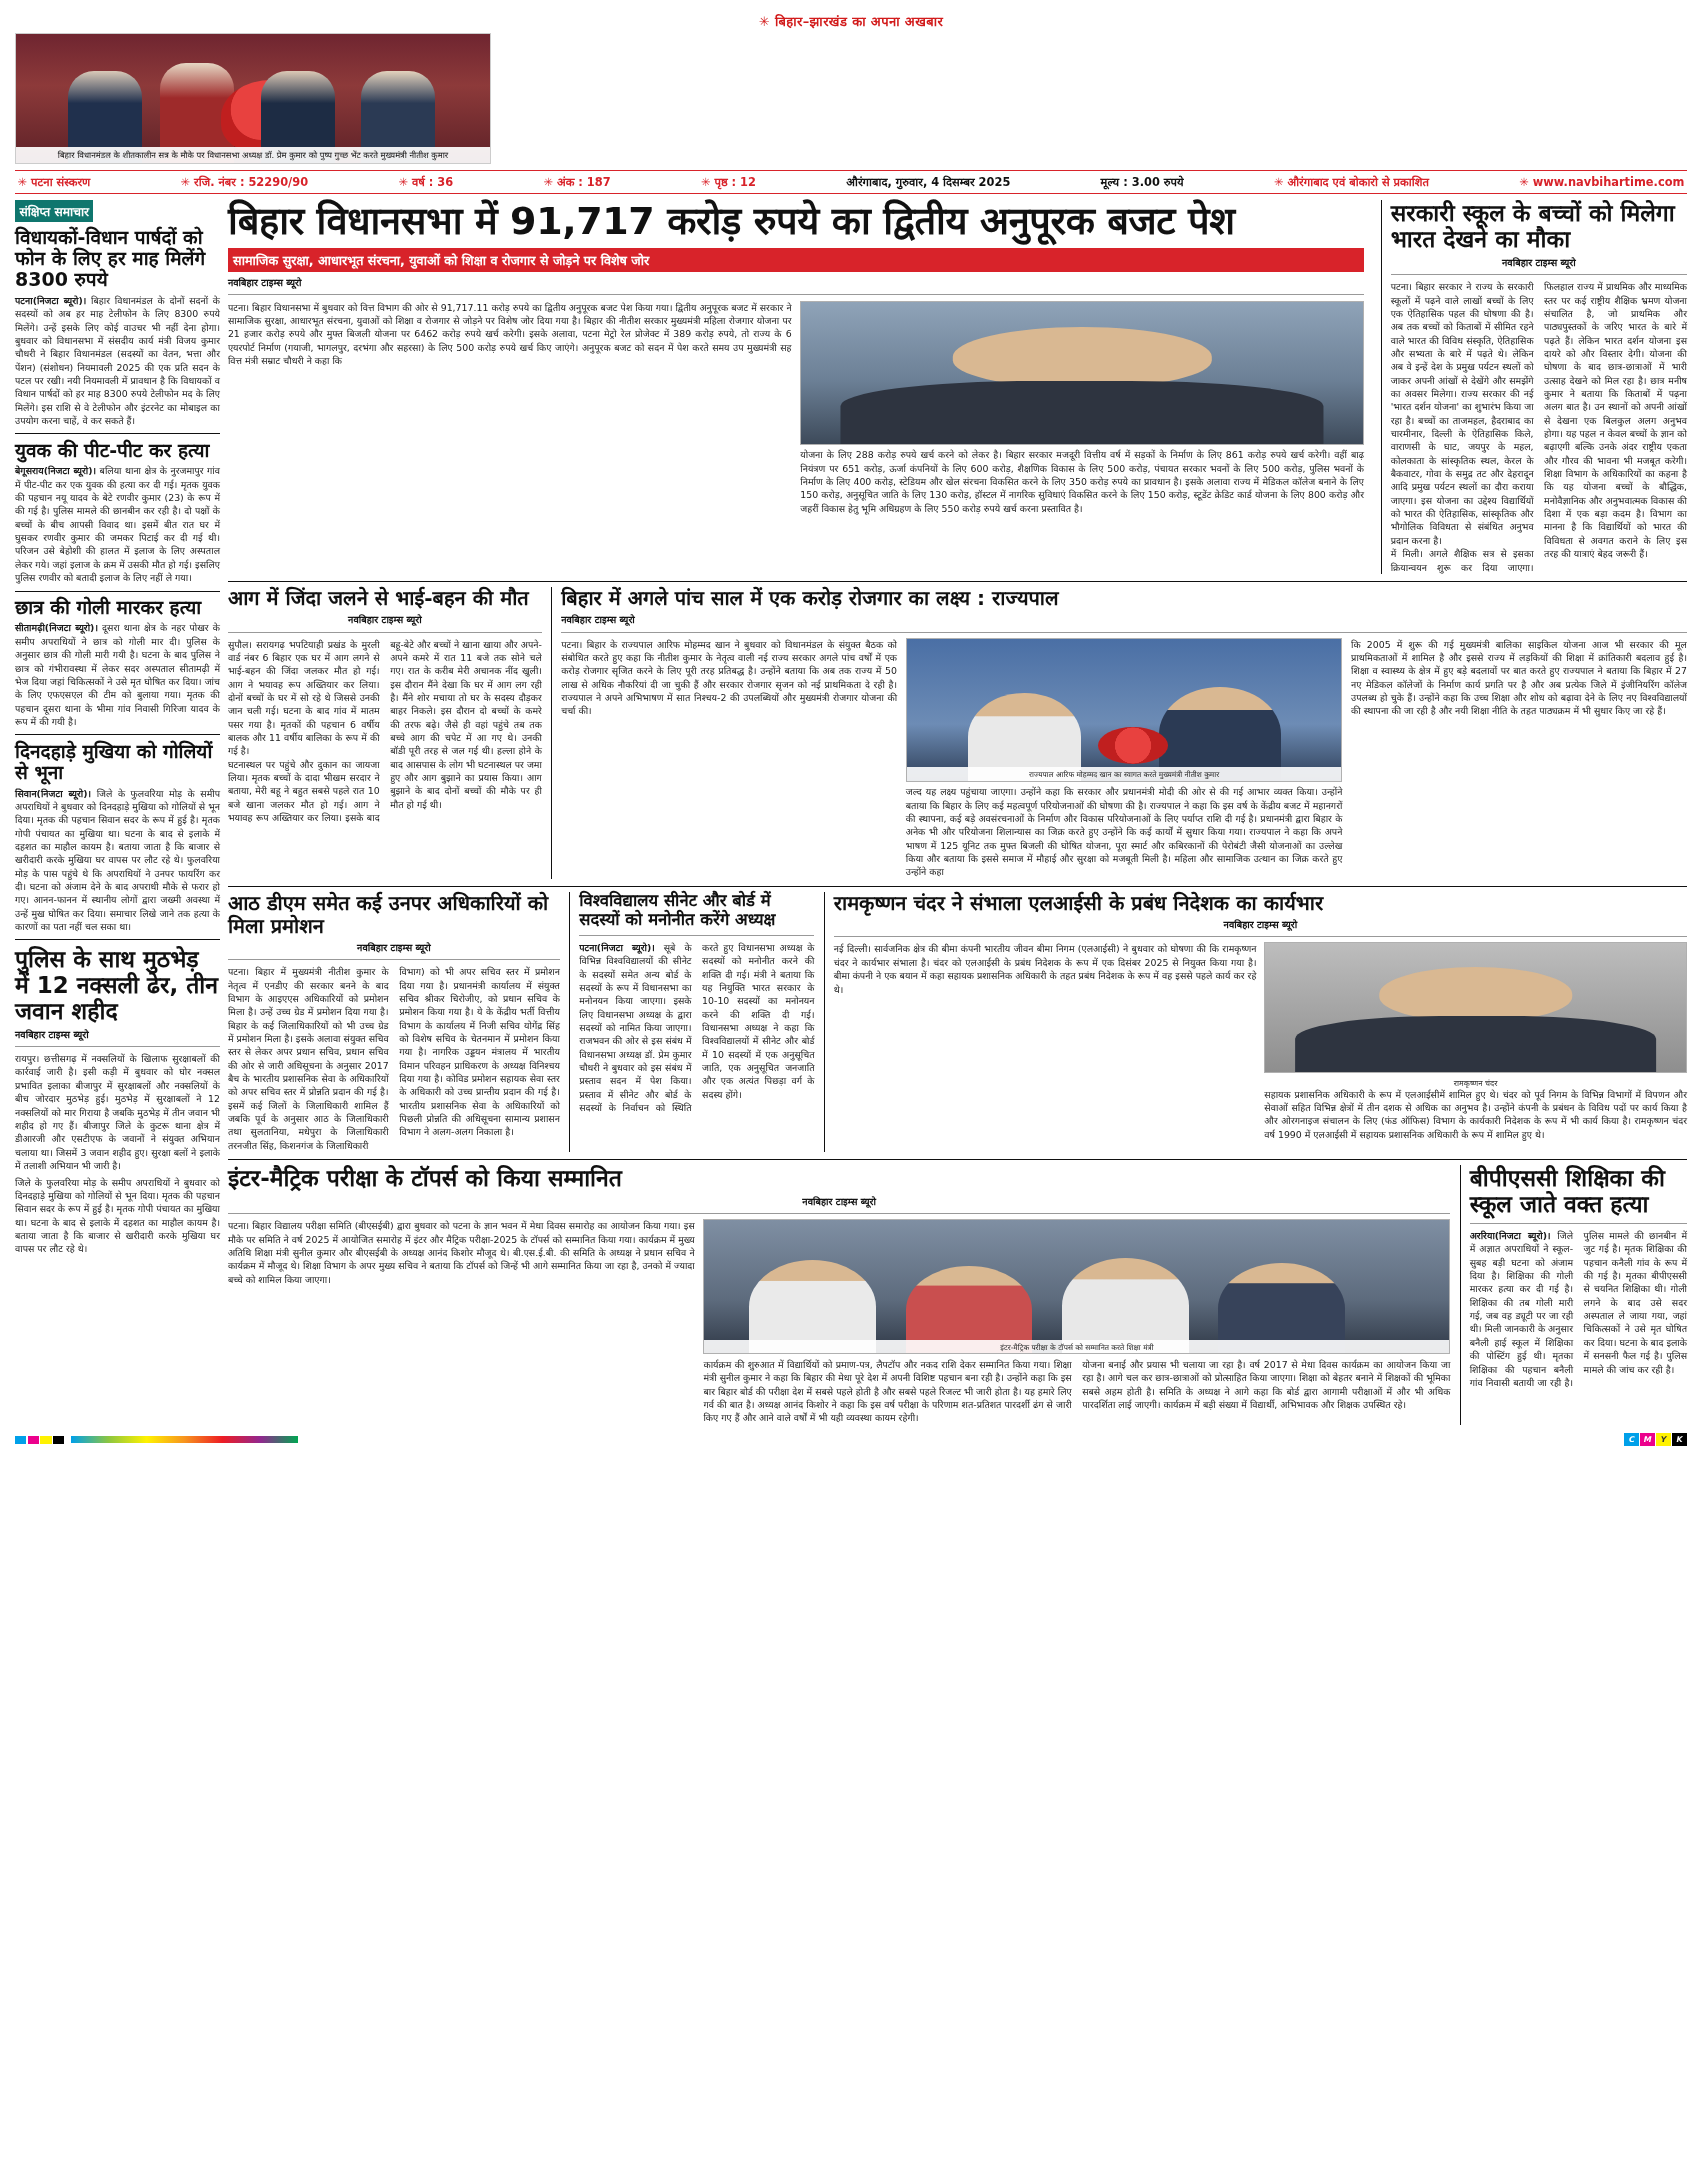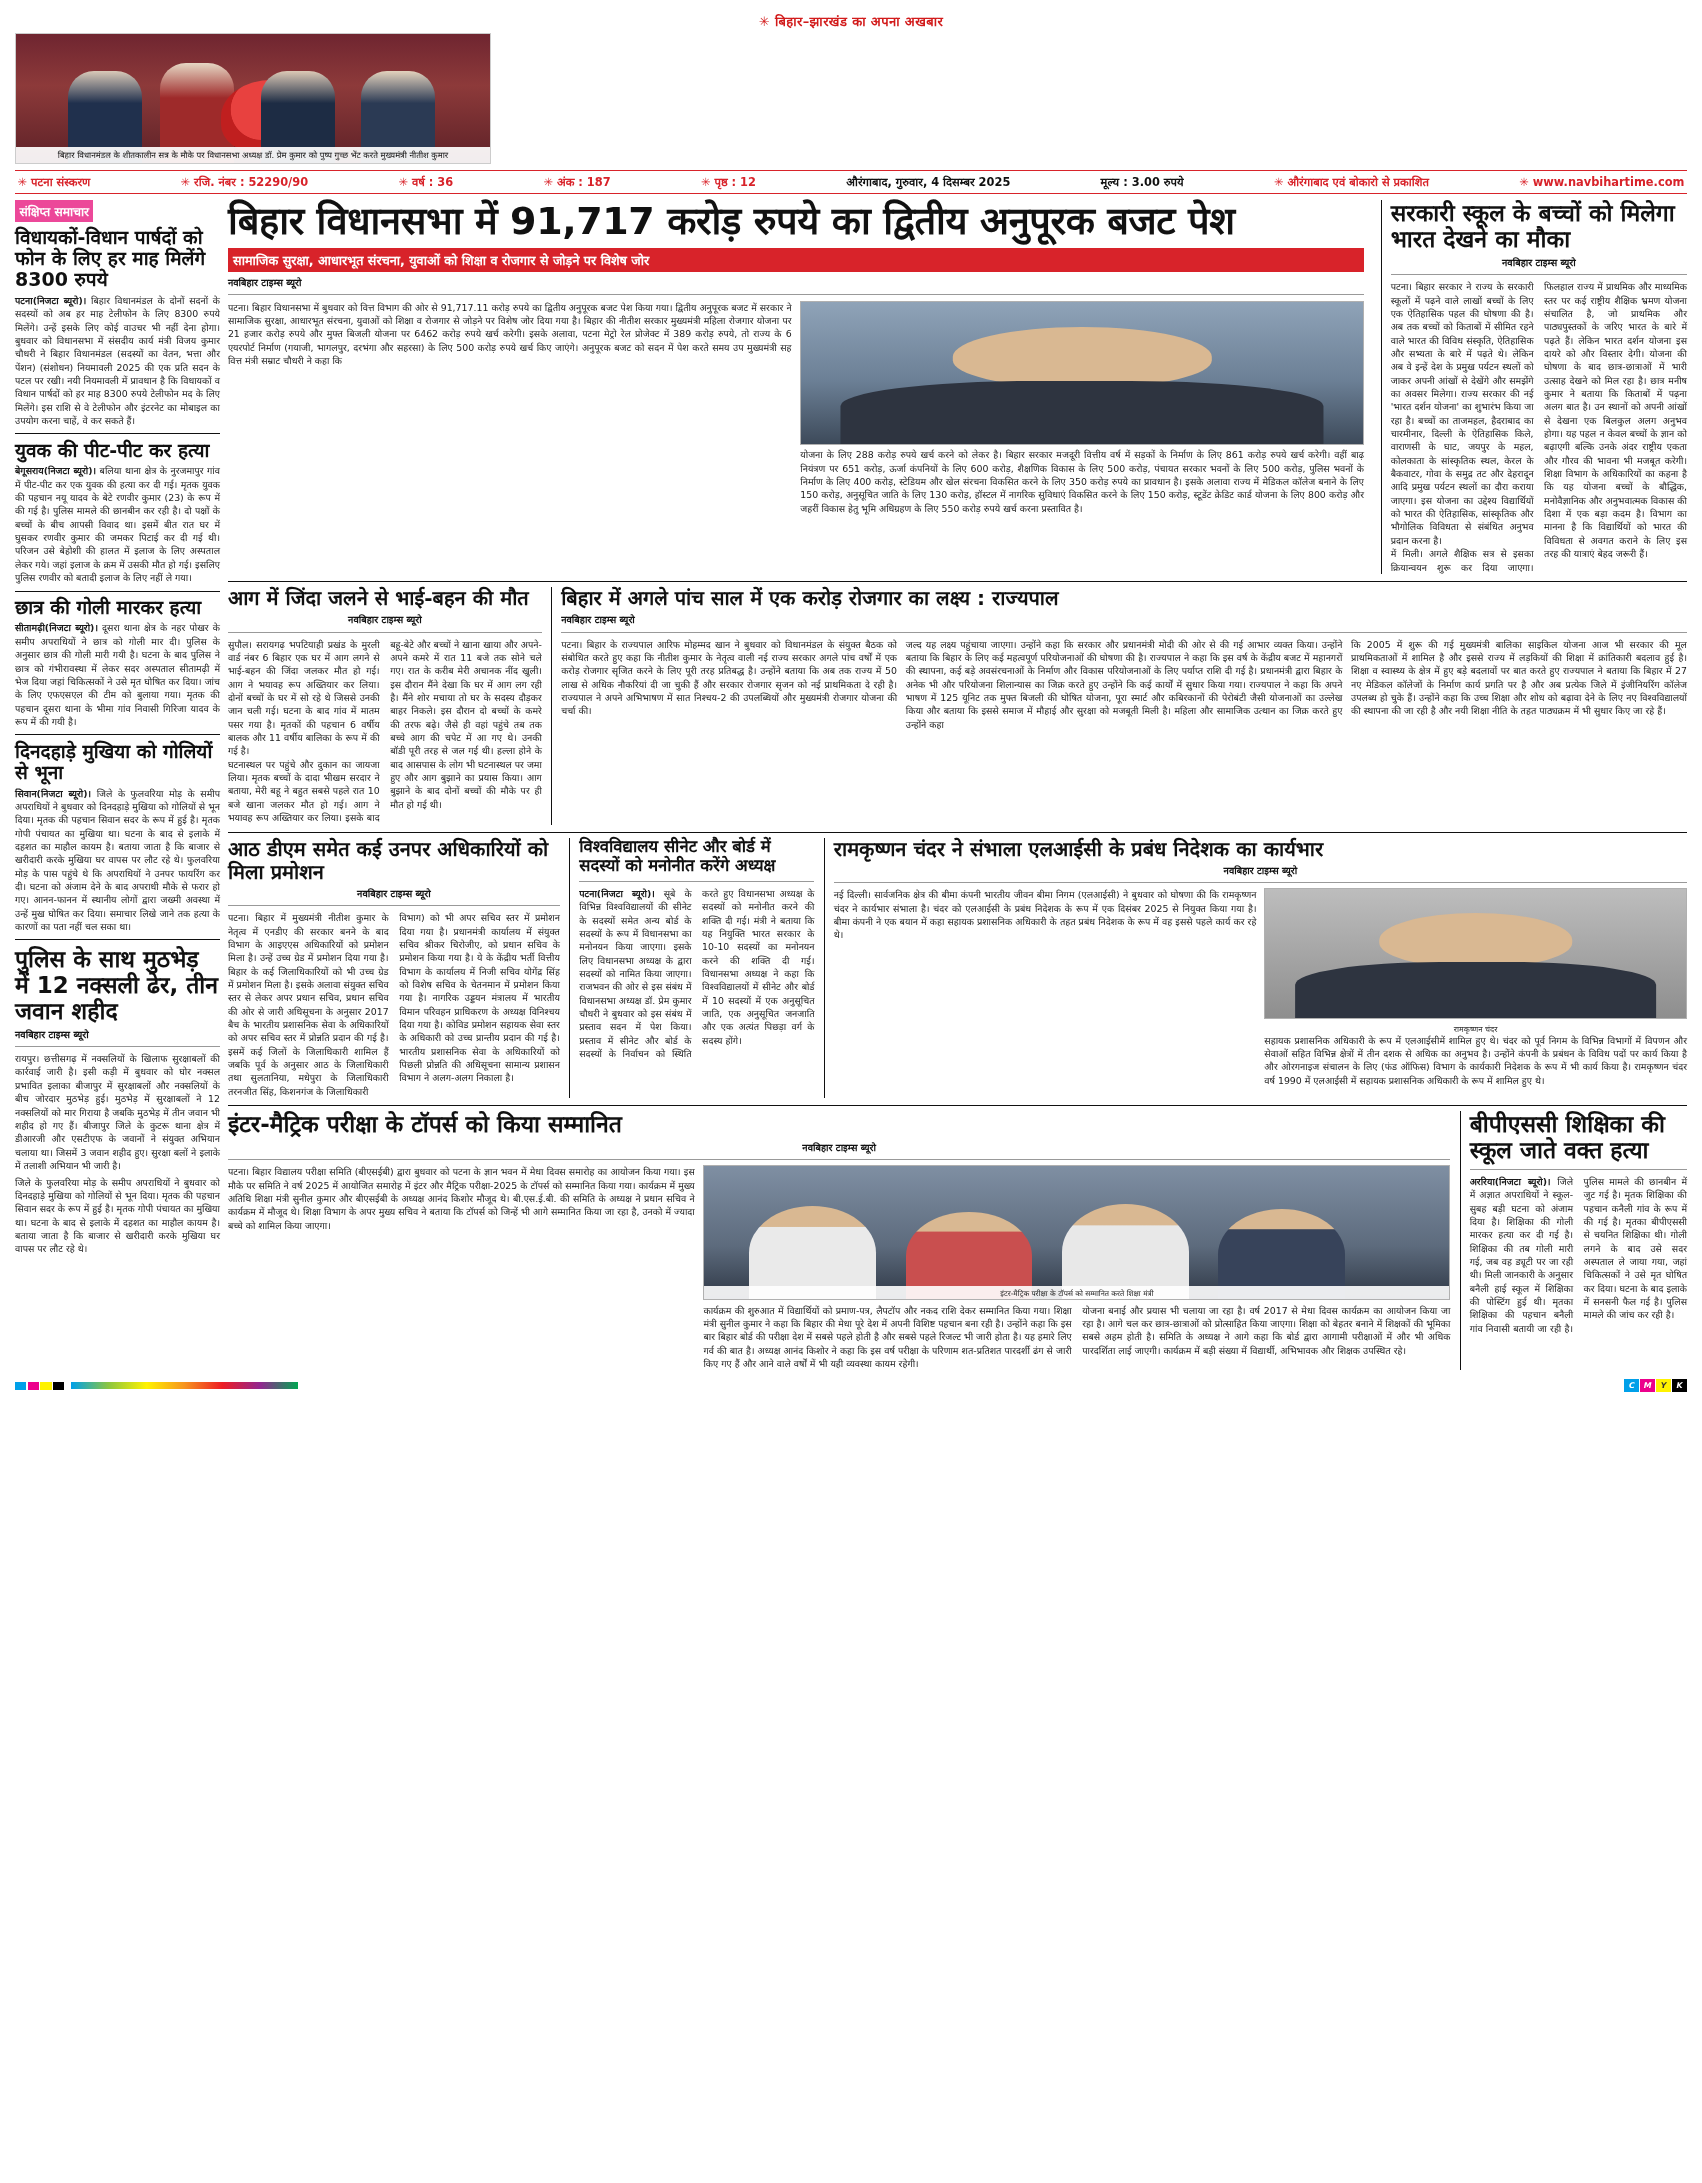--- a/index.html
+++ b/index.html
@@ -102,21 +102,21 @@
   
   .grid {
     display: flex;
     gap: 7.9px;
     margin-top: 6.1px;
   }
   .col-left { width: 205px; flex: 0 0 205px; }
   .col-main { flex: 1 1 auto; }
 
   .sidebar-title {
-    background: #ec4899;
+    background: #0f766e;
     color: #fff;
     font-weight: bold;
     font-size: 12.2px;
     padding: 2.6px 4.4px;
     display: inline-block;
   }
   .side-head {
     font-size: 19px;
     font-weight: bold;
     line-height: 1.12;
@@ -335,20 +335,26 @@
 
         <div style="flex:1 1 auto; border-left:0.9px solid #111; padding-left:8.7px;">
           <div class="mid-head">बिहार में अगले पांच साल में एक करोड़ रोजगार का लक्ष्य : राज्यपाल</div>
           <div class="byline" style="margin-top:3.5px">नवबिहार टाइम्स ब्यूरो</div>
           <div class="thin-div"></div>
           <div style="display:flex; gap:8.7px;">
             <div style="flex:1 1 0;">
               <div class="body-text">पटना। बिहार के राज्यपाल आरिफ मोहम्मद खान ने बुधवार को विधानमंडल के संयुक्त बैठक को संबोधित करते हुए कहा कि नीतीश कुमार के नेतृत्व वाली नई राज्य सरकार अगले पांच वर्षों में एक करोड़ रोजगार सृजित करने के लिए पूरी तरह प्रतिबद्ध है। उन्होंने बताया कि अब तक राज्य में 50 लाख से अधिक नौकरियां दी जा चुकी हैं और सरकार रोजगार सृजन को नई प्राथमिकता दे रही है। राज्यपाल ने अपने अभिभाषण में सात निश्चय-2 की उपलब्धियों और मुख्यमंत्री रोजगार योजना की चर्चा की।</div>
             </div>
             <div style="flex:1.3 1 0;">
+              <div class="photo" style="height:144px; background:linear-gradient(180deg,#4a6fa5 0%,#6d8cb5 60%,#2f3f57 100%); margin-bottom:3.5px;">
+                <div style="position:absolute;left:14%;bottom:0;width:26%;height:62%;background:linear-gradient(180deg,#d9b892 0 26%, #e9e9e9 27%);border-radius:50% 50% 0 0;"></div>
+                <div style="position:absolute;right:14%;bottom:0;width:28%;height:66%;background:linear-gradient(180deg,#d9b892 0 24%, #2b3a54 25%);border-radius:50% 50% 0 0;"></div>
+                <div style="position:absolute;left:44%;bottom:12%;width:16%;height:26%;background:radial-gradient(circle,#e8413f 0 45%,#c01f1f 46% 100%);border-radius:50%;"></div>
+                <div class="photo-cap">राज्यपाल आरिफ मोहम्मद खान का स्वागत करते मुख्यमंत्री नीतीश कुमार</div>
+              </div>
               <div class="body-text">जल्द यह लक्ष्य पहुंचाया जाएगा। उन्होंने कहा कि सरकार और प्रधानमंत्री मोदी की ओर से की गई आभार व्यक्त किया। उन्होंने बताया कि बिहार के लिए कई महत्वपूर्ण परियोजनाओं की घोषणा की है। राज्यपाल ने कहा कि इस वर्ष के केंद्रीय बजट में महानगरों की स्थापना, कई बड़े अवसंरचनाओं के निर्माण और विकास परियोजनाओं के लिए पर्याप्त राशि दी गई है। प्रधानमंत्री द्वारा बिहार के अनेक भी और परियोजना शिलान्यास का जिक्र करते हुए उन्होंने कि कई कार्यों में सुधार किया गया। राज्यपाल ने कहा कि अपने भाषण में 125 यूनिट तक मुफ्त बिजली की घोषित योजना, पूरा स्मार्ट और कबिरकानों की पेरोबंटी जैसी योजनाओं का उल्लेख किया और बताया कि इससे समाज में मौहाई और सुरक्षा को मजबूती मिली है। महिला और सामाजिक उत्थान का जिक्र करते हुए उन्होंने कहा</div>
             </div>
             <div style="flex:1 1 0;">
               <div class="body-text">कि 2005 में शुरू की गई मुख्यमंत्री बालिका साइकिल योजना आज भी सरकार की मूल प्राथमिकताओं में शामिल है और इससे राज्य में लड़कियों की शिक्षा में क्रांतिकारी बदलाव हुई है। शिक्षा व स्वास्थ्य के क्षेत्र में हुए बड़े बदलावों पर बात करते हुए राज्यपाल ने बताया कि बिहार में 27 नए मेडिकल कॉलेजों के निर्माण कार्य प्रगति पर है और अब प्रत्येक जिले में इंजीनियरिंग कॉलेज उपलब्ध हो चुके हैं। उन्होंने कहा कि उच्च शिक्षा और शोध को बढ़ावा देने के लिए नए विश्वविद्यालयों की स्थापना की जा रही है और नयी शिक्षा नीति के तहत पाठ्यक्रम में भी सुधार किए जा रहे हैं।</div>
             </div>
           </div>
         </div>
       </div>
 
       <div class="section-rule"></div>

